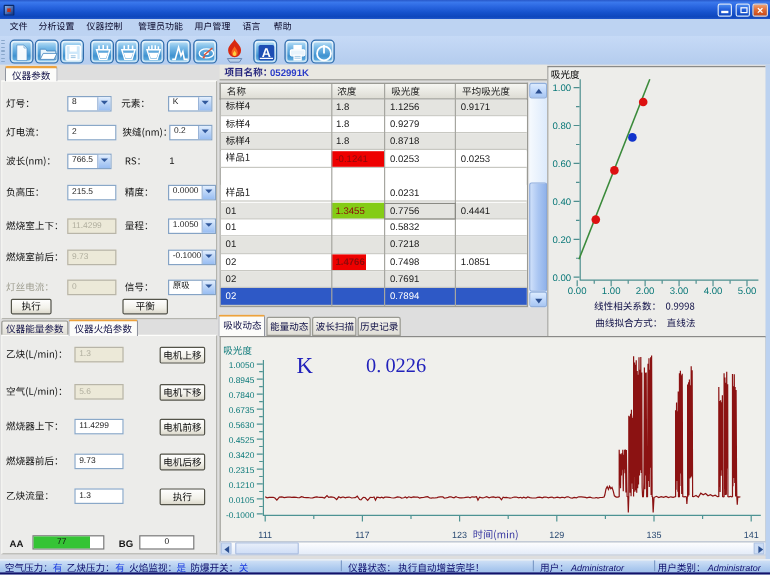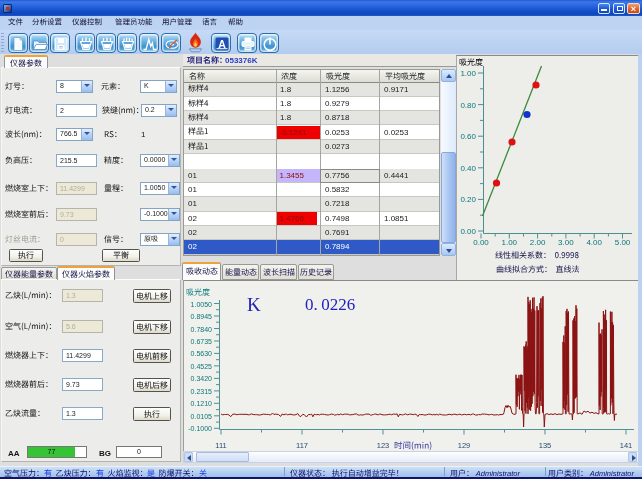--- a/index.html
+++ b/index.html
@@ -600,21 +600,21 @@
 <div class="ab" style="left:183px;top:54px;width:273px;height:13px;background:#e9e8e2;border-bottom:1px solid #9a9a94;">
       <span style="position:absolute;left:4px;top:2px;font-size:8px;font-weight:bold;color:#26267e;"><svg width="40.00" height="7.68" viewBox="0 0 5000 960" style="overflow:visible;vertical-align:-0.64px;">
           <g transform="translate(0,880) scale(1,-1)" fill="currentColor">
             <use href="#b8"></use>
             <use href="#b9" x="1000"></use>
             <use href="#b10" x="2000"></use>
             <use href="#b11" x="3000"></use>
             <use href="#b12" x="4000"></use>
           </g>
         </svg></span>
-      <span style="position:absolute;left:42px;top:2px;font-size:8px;font-weight:bold;color:#2a3cc8;">053376K</span>
+      <span style="position:absolute;left:42px;top:2px;font-size:8px;font-weight:bold;color:#2a3cc8;">052991K</span>
     </div>
 <div class="ab" style="left:183px;top:69px;width:257px;height:187px;background:#fff;border:1px solid #9a9a94;"></div>
 <div class="ab" style="left:183px;top:69px;width:257px;height:13.5px;background:linear-gradient(180deg,#f6f6f2,#dddcd4);border:1px solid #9a9a94;border-bottom-color:#8a8a84;">
 <span style="position:absolute;left:5px;top:2px;font-size:8px;color:#222;"><svg width="16.00" height="7.68" viewBox="0 0 2000 960" style="overflow:visible;vertical-align:-0.64px;">
           <g transform="translate(0,880) scale(1,-1)" fill="currentColor">
             <use href="#q76"></use>
             <use href="#q77" x="1000"></use>
           </g>
         </svg></span>
 <span style="position:absolute;left:97px;top:2px;font-size:8px;color:#222;"><svg width="16.00" height="7.68" viewBox="0 0 2000 960" style="overflow:visible;vertical-align:-0.64px;">
@@ -681,49 +681,49 @@
             <use href="#q83" x="1000"></use>
             <use href="#q84" x="2000"></use>
           </g>
         </svg></span>
       <div class="ab" style="left:91.5px;top:0;width:44.5px;height:100%;background:#ee0000;">
         <span class="cell" style="left:0;top:0;width:44px;color:#8c0a0a;">-0.1241</span>
       </div>
       <span class="cell" style="left:137px;top:0;width:58px;color:#1a1a1a;">0.0253</span>
       <span class="cell" style="left:196px;top:0;width:59px;color:#1a1a1a;">0.0253</span>
     </div>
-<div class="ab" style="left:184px;top:139.9px;width:255px;height:14.3px;background:#e4e4e0;border-bottom:1px solid #c8c8c2;">
+<div class="ab" style="left:184px;top:154.2px;width:255px;height:14.3px;background:#ffffff;border-bottom:1px solid #c8c8c2;">
       <span class="cell" style="left:0;top:0;width:91px;height:100%;color:#1a1a1a;"><svg width="20.44" height="7.68" viewBox="0 0 2555 960" style="overflow:visible;vertical-align:-0.64px;">
           <g transform="translate(0,880) scale(1,-1)" fill="currentColor">
             <use href="#q81"></use>
             <use href="#q83" x="1000"></use>
             <use href="#q84" x="2000"></use>
           </g>
         </svg></span>
-      <span class="cell" style="left:137px;top:0;width:58px;color:#1a1a1a;">0.0273</span>
+      <span class="cell" style="left:137px;top:0;width:58px;color:#1a1a1a;">0.0231</span>
     </div>
 <div class="ab" style="left:184px;top:168.6px;width:255px;height:14.3px;background:#e4e4e0;border-bottom:1px solid #c8c8c2;">
       <span class="cell" style="left:0;top:0;width:91px;height:100%;color:#1a1a1a;">01</span>
-      <div class="ab" style="left:91.5px;top:0;width:44.5px;height:100%;background:#c4b5fd;">
+      <div class="ab" style="left:91.5px;top:0;width:44.5px;height:100%;background:#84cc16;">
         <span class="cell" style="left:0;top:0;width:44px;color:#8c0a0a;">1.3455</span>
       </div>
       <span class="cell" style="left:137px;top:0;width:58px;color:#1a1a1a;">0.7756</span>
       <span class="cell" style="left:196px;top:0;width:59px;color:#1a1a1a;">0.4441</span>
     </div>
 <div class="ab" style="left:184px;top:182.9px;width:255px;height:14.3px;background:#ffffff;border-bottom:1px solid #c8c8c2;">
       <span class="cell" style="left:0;top:0;width:91px;height:100%;color:#1a1a1a;">01</span>
       <span class="cell" style="left:137px;top:0;width:58px;color:#1a1a1a;">0.5832</span>
     </div>
 <div class="ab" style="left:184px;top:197.3px;width:255px;height:14.3px;background:#e4e4e0;border-bottom:1px solid #c8c8c2;">
       <span class="cell" style="left:0;top:0;width:91px;height:100%;color:#1a1a1a;">01</span>
       <span class="cell" style="left:137px;top:0;width:58px;color:#1a1a1a;">0.7218</span>
     </div>
 <div class="ab" style="left:184px;top:211.7px;width:255px;height:14.3px;background:#ffffff;border-bottom:1px solid #c8c8c2;">
       <span class="cell" style="left:0;top:0;width:91px;height:100%;color:#1a1a1a;">02</span>
-      <div class="ab" style="left:91.5px;top:0;width:41px;height:100%;background:#ee0000;">
+      <div class="ab" style="left:91.5px;top:0;width:29px;height:100%;background:#ee0000;font-weight:bold;">
         <span class="cell" style="left:0;top:0;width:44px;color:#8c0a0a;">1.4766</span>
       </div>
       <span class="cell" style="left:137px;top:0;width:58px;color:#1a1a1a;">0.7498</span>
       <span class="cell" style="left:196px;top:0;width:59px;color:#1a1a1a;">1.0851</span>
     </div>
 <div class="ab" style="left:184px;top:226.0px;width:255px;height:14.3px;background:#e4e4e0;border-bottom:1px solid #c8c8c2;">
       <span class="cell" style="left:0;top:0;width:91px;height:100%;color:#1a1a1a;">02</span>
       <span class="cell" style="left:137px;top:0;width:58px;color:#1a1a1a;">0.7691</span>
     </div>
 <div class="ab" style="left:184px;top:240.3px;width:255px;height:14.3px;background:#2e59c6;border-bottom:1px solid #c8c8c2;">

